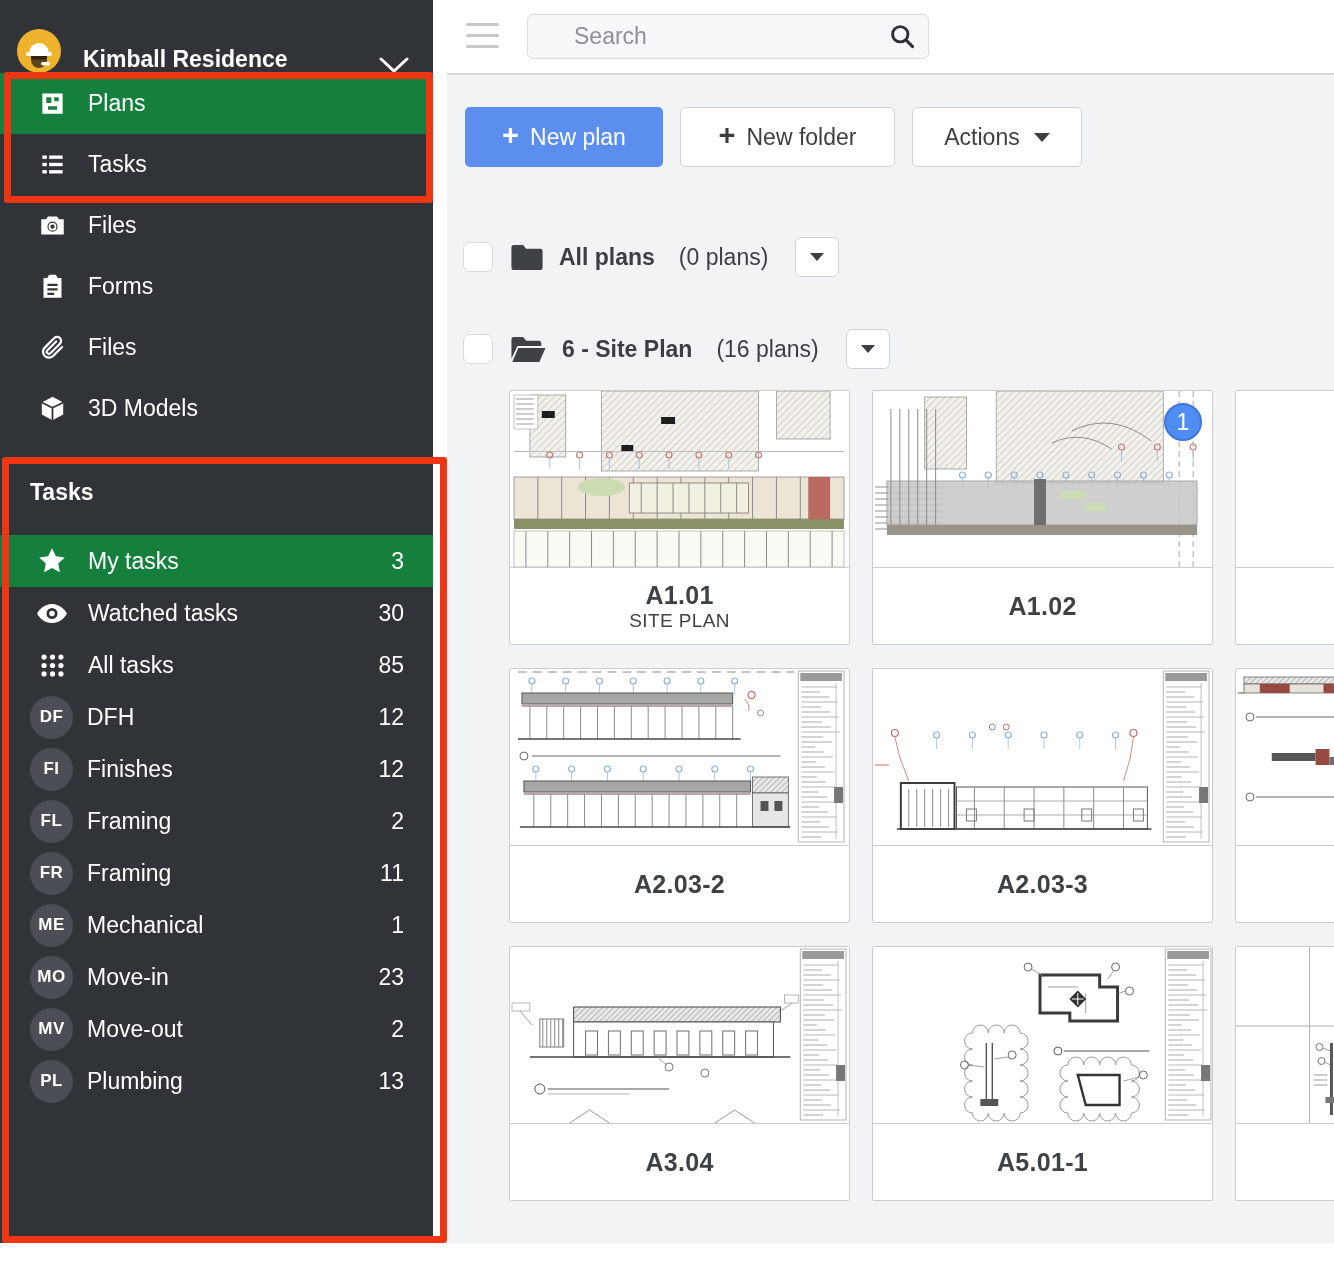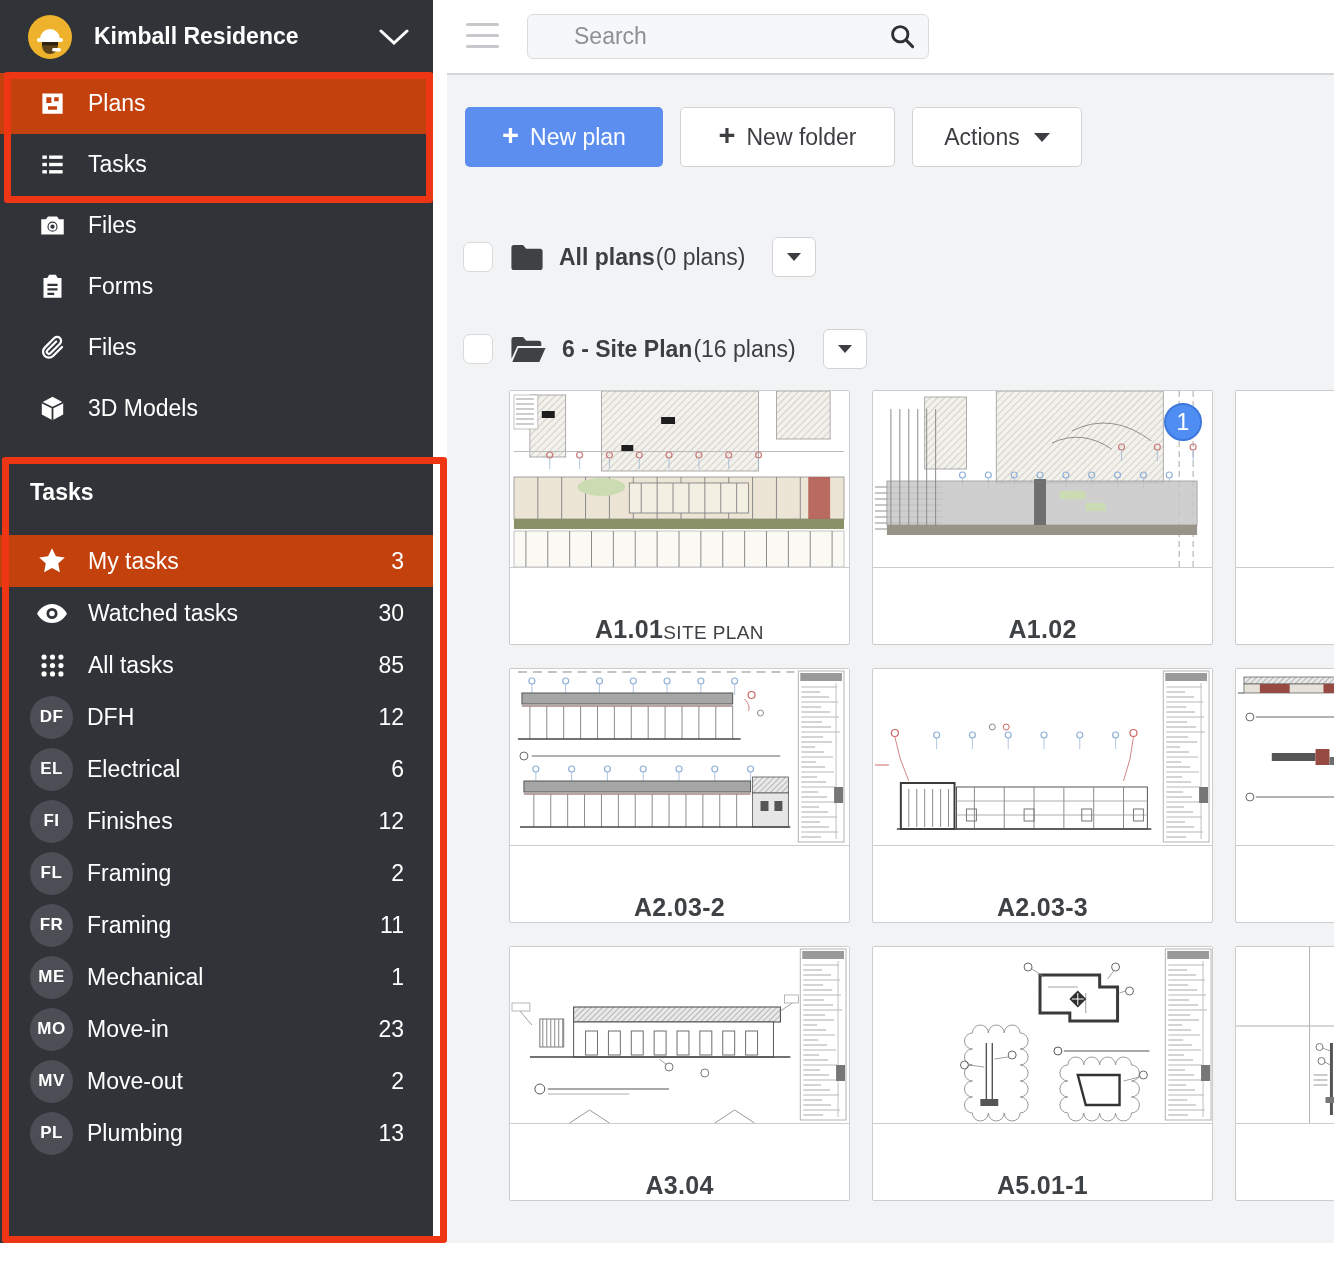--- a/index.html
+++ b/index.html
@@ -4,27 +4,27 @@
 <title>Kimball Residence — Plans</title>
 <style>
 *{margin:0;padding:0;box-sizing:border-box}
 html,body{width:1334px;height:1288px}
 body{background:#fff;font-family:"Liberation Sans","DejaVu Sans",sans-serif;color:#3c3e42;position:relative;overflow:hidden}
 .defs{position:absolute;width:0;height:0}
 .app{position:absolute;left:0;top:0;width:1334px;height:1243px;overflow:hidden}
 
 .sidebar{position:absolute;left:0;top:0;width:433px;height:1243px;background:#303338;color:#fff;overflow:hidden}
 .sb-strip{position:absolute;left:433px;top:0;width:14px;height:1243px;background:#fff}
-.sb-header{height:73px;display:flex;align-items:center;padding:0 24px 0 28px}
+.sb-header{height:73px;display:flex;align-items:flex-end;padding:0 24px 0 17px}
 .logo{width:44px;height:44px;flex:none;display:flex}
 .project-name{font-size:23px;font-weight:bold;margin-left:22px;flex:1;white-space:nowrap}
 .chevron{flex:none;display:flex;cursor:pointer}
 .side-item{height:52px;display:flex;align-items:center;padding:0 29px 0 30px;cursor:pointer}
 .nav-item{height:61px}
-.side-item.active{background:#c2410c}
+.side-item.active{background:#15803d}
 .side-ic{width:44px;display:flex;justify-content:center;align-items:center;flex:none}
 .side-label{margin-left:14px;flex:1;font-size:23px;white-space:nowrap}
 .side-count{font-size:23px}
 .cat-badge{width:43px;height:43px;border-radius:50%;background:#4b4f55;font-size:17px;font-weight:bold;display:flex;align-items:center;justify-content:center;flex:none;letter-spacing:.5px}
 .section-title{padding:40px 30px 0;height:96px;font-size:23px;font-weight:bold}
 
 .main{position:absolute;left:447px;top:0;width:887px;height:1243px;background:#f2f3f5}
 .topbar{position:absolute;left:0;top:0;right:0;height:75px;background:#fff;border-bottom:2px solid #d5d6d8}
 .hamburger{position:absolute;left:19px;top:23px;width:33px;cursor:pointer}
 .hamburger i{display:block;height:3px;background:#c6c8cb;border-radius:2px;margin-bottom:8px}
@@ -38,28 +38,28 @@
 .btn-primary{background:#5c8ef0;color:#fff;width:198px}
 .btn-folder{width:215px;border-color:#d2d3d6}
 .btn-actions{width:170px;border-color:#d2d3d6}
 .plus{font-size:29px;font-weight:bold;margin-right:11px;line-height:1;margin-top:-3px}
 .caret{width:0;height:0;border-left:8px solid transparent;border-right:8px solid transparent;border-top:9px solid #3c3e42}
 .btn-actions .caret{margin-left:14px}
 .folder-row{position:absolute;left:16px;display:flex;align-items:center;height:42px}
 .checkbox{width:30px;height:30px;background:#fff;border:1px solid #d8d9db;border-radius:7px;flex:none;cursor:pointer}
 .folder-ic{margin-left:17px;display:flex;flex:none}
 .fname{font-size:23px;font-weight:bold;margin-left:15px;white-space:nowrap}
-.fcount{font-size:23px;margin-left:1px;white-space:nowrap}
+.fcount{font-size:23px;margin-left:24px;white-space:nowrap}
 .dropdown-btn{width:44px;height:40px;background:#fff;border:1px solid #d2d3d6;border-radius:6px;margin-left:27px;display:flex;align-items:center;justify-content:center;cursor:pointer;flex:none}
 .dropdown-btn .caret{border-left-width:7px;border-right-width:7px;border-top-width:8px}
 .plan-grid{position:absolute;left:62px;top:315px;display:grid;grid-template-columns:repeat(3,341px);column-gap:22px;row-gap:23px}
 .plan-card{width:341px;height:255px;background:#fff;border:1px solid #cbccce;border-radius:2px;display:flex;flex-direction:column;cursor:pointer}
 .thumb{height:177px;border-bottom:1px solid #cbccce;position:relative;overflow:hidden;background:#fff}
 .thumb>svg{display:block;width:100%;height:100%}
-.plan-label{flex:1;display:flex;flex-direction:row;align-items:flex-end;justify-content:center;}
+.plan-label{flex:1;display:flex;flex-direction:column;align-items:center;justify-content:center;}
 .plan-title{font-size:25px;font-weight:bold;color:#3f4245;letter-spacing:.3px}
 .plan-subtitle{font-size:19px;color:#3f4245;letter-spacing:.4px}
 .count-badge{position:absolute;top:12px;right:10px;width:38px;height:38px;border-radius:50%;background:#4f8df2;border:2px solid #3d77dd;color:#fff;font-size:23px;display:flex;align-items:center;justify-content:center}
 
 .annot{position:absolute;border:7px solid #ee3615;border-radius:3px;pointer-events:none;z-index:50}
 .annot-nav{left:4px;top:72px;width:429px;height:131px}
 .annot-tasks{left:2px;top:457px;width:445px;height:786px}
 </style>
 </head>
 <body>
@@ -191,25 +191,20 @@
               <circle cx="19.5" cy="19.5" r="2.3"></circle>
             </svg>
           </span>
           <span class="side-label">All tasks</span>
           <span class="side-count">85</span>
         </div>
         <div class="side-item">
           <span class="cat-badge">DF</span>
           <span class="side-label">DFH</span>
           <span class="side-count">12</span>
-        </div>
-        <div class="side-item">
-          <span class="cat-badge">EL</span>
-          <span class="side-label">Electrical</span>
-          <span class="side-count">6</span>
         </div>
         <div class="side-item">
           <span class="cat-badge">FI</span>
           <span class="side-label">Finishes</span>
           <span class="side-count">12</span>
         </div>
         <div class="side-item">
           <span class="cat-badge">FL</span>
           <span class="side-label">Framing</span>
           <span class="side-count">2</span>

